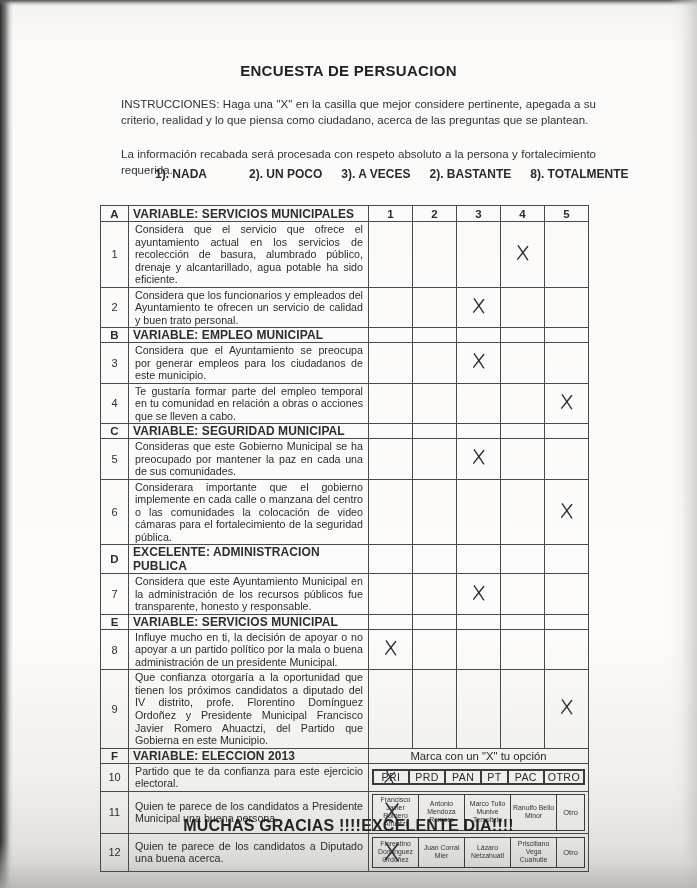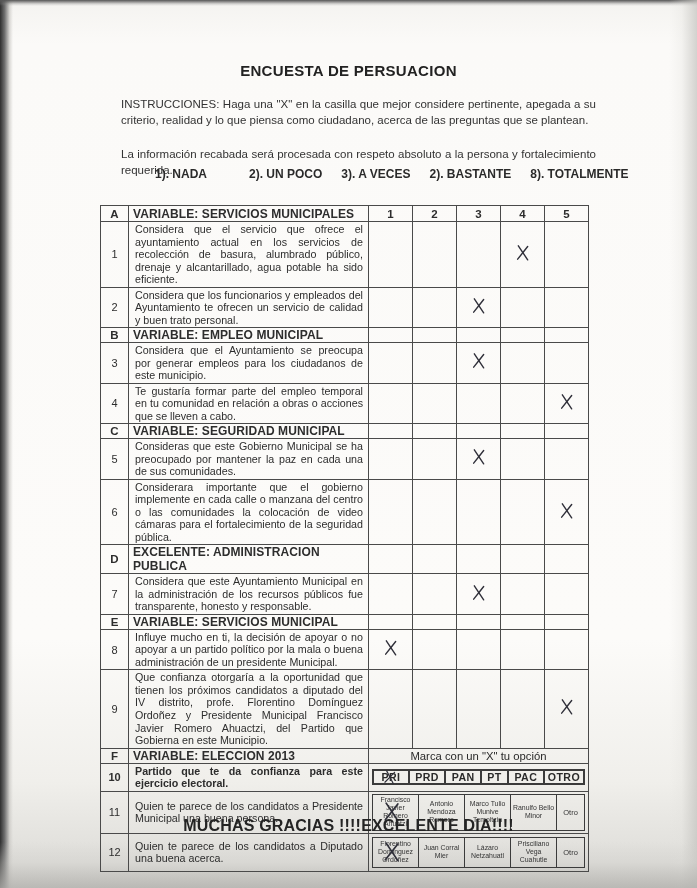--- a/index.html
+++ b/index.html
@@ -281,21 +281,21 @@
           <td class="rate"><span class="xmark"><svg class="xsvg" viewBox="0 0 24 28">
                 <path d="M5 4 Q11 13 19 25"></path>
                 <path d="M19 5 Q12 14 4 24"></path>
               </svg></span></td>
         </tr>
         <tr style="height: 14px;">
           <td class="sec-letter">F</td>
           <td class="sec-label">VARIABLE: ELECCION 2013</td>
           <td class="note-cell" colspan="5">Marca con un "X" tu opción</td>
         </tr>
-        <tr style="height: 25px; font-weight: bold;">
+        <tr style="height: 25px;">
           <td class="qnum">10</td>
           <td class="qtext">Partido que te da confianza para este ejercicio electoral.</td>
           <td class="opt-cell" colspan="5">
             <div class="party-box">
               <div class="opt">
                 <span>PRI</span>
                 <span class="xmark"><svg class="xsvg" viewBox="0 0 24 28">
                     <path d="M5 4 Q11 13 19 25"></path>
                     <path d="M19 5 Q12 14 4 24"></path>
                   </svg></span>

